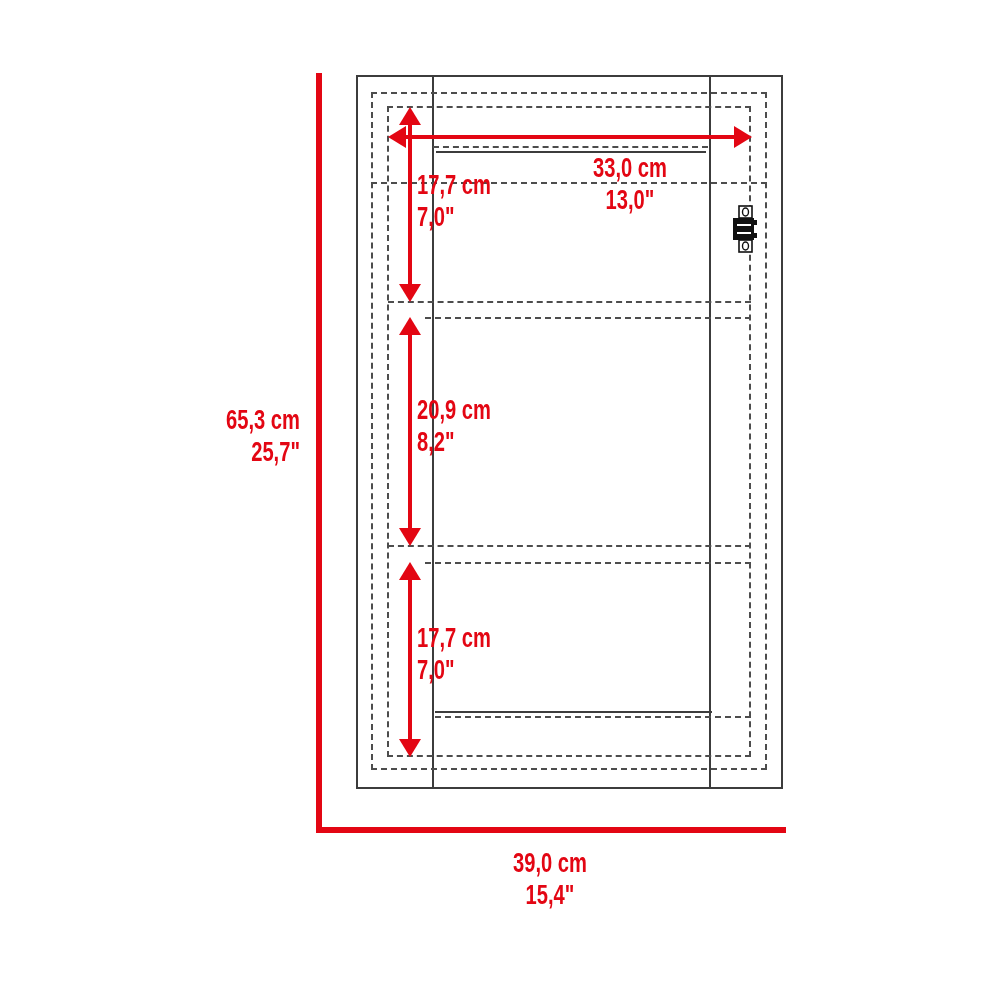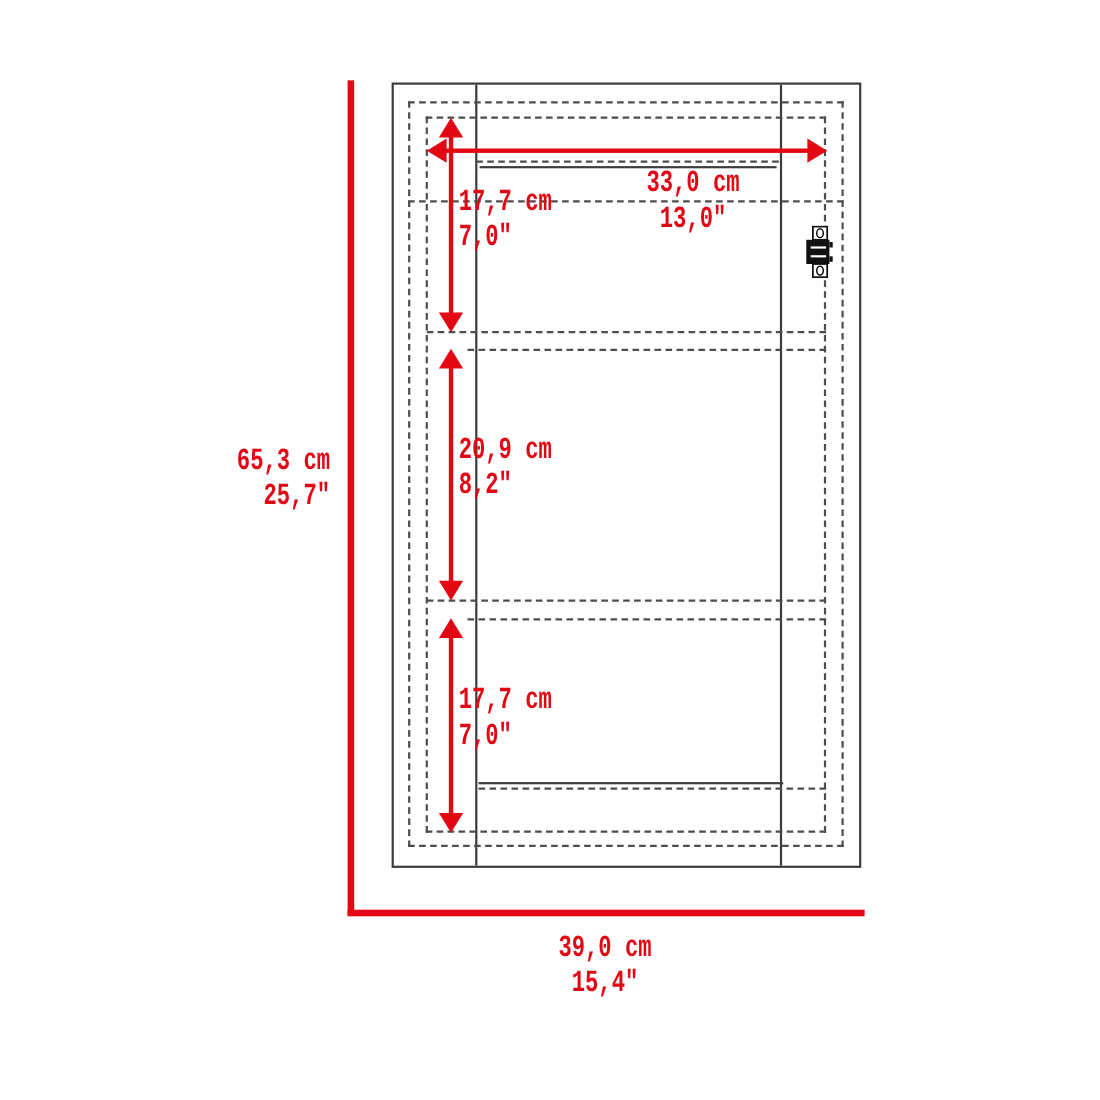--- a/index.html
+++ b/index.html
@@ -4,21 +4,21 @@
 <style>
   :root{
     --dimension-red:#e30613;
     --outline-dark:#3c3c3c;
     --dashed-gray:#4d4d4d;
     --background:#ffffff;
   }
   html,body{margin:0;padding:0;background:var(--background);}
   .stage{
     position:relative;width:1000px;height:1000px;background:var(--background);
-    font-family:Liberation Mono, monospace;overflow:hidden;
+    font-family:Liberation Sans, sans-serif;overflow:hidden;
   }
   .abs{position:absolute;}
   
   .solid-rect{border:2px solid var(--outline-dark);background:transparent;box-sizing:border-box;}
   .dashed-rect{border:2px dashed var(--dashed-gray);background:transparent;box-sizing:border-box;}
   .h-solid{height:0;border-top:2px solid var(--outline-dark);}
   .h-dash{height:0;border-top:2px dashed var(--dashed-gray);}
   .v-solid{width:0;border-left:2px solid var(--outline-dark);}
   
   .red-line{background:var(--dimension-red);}

